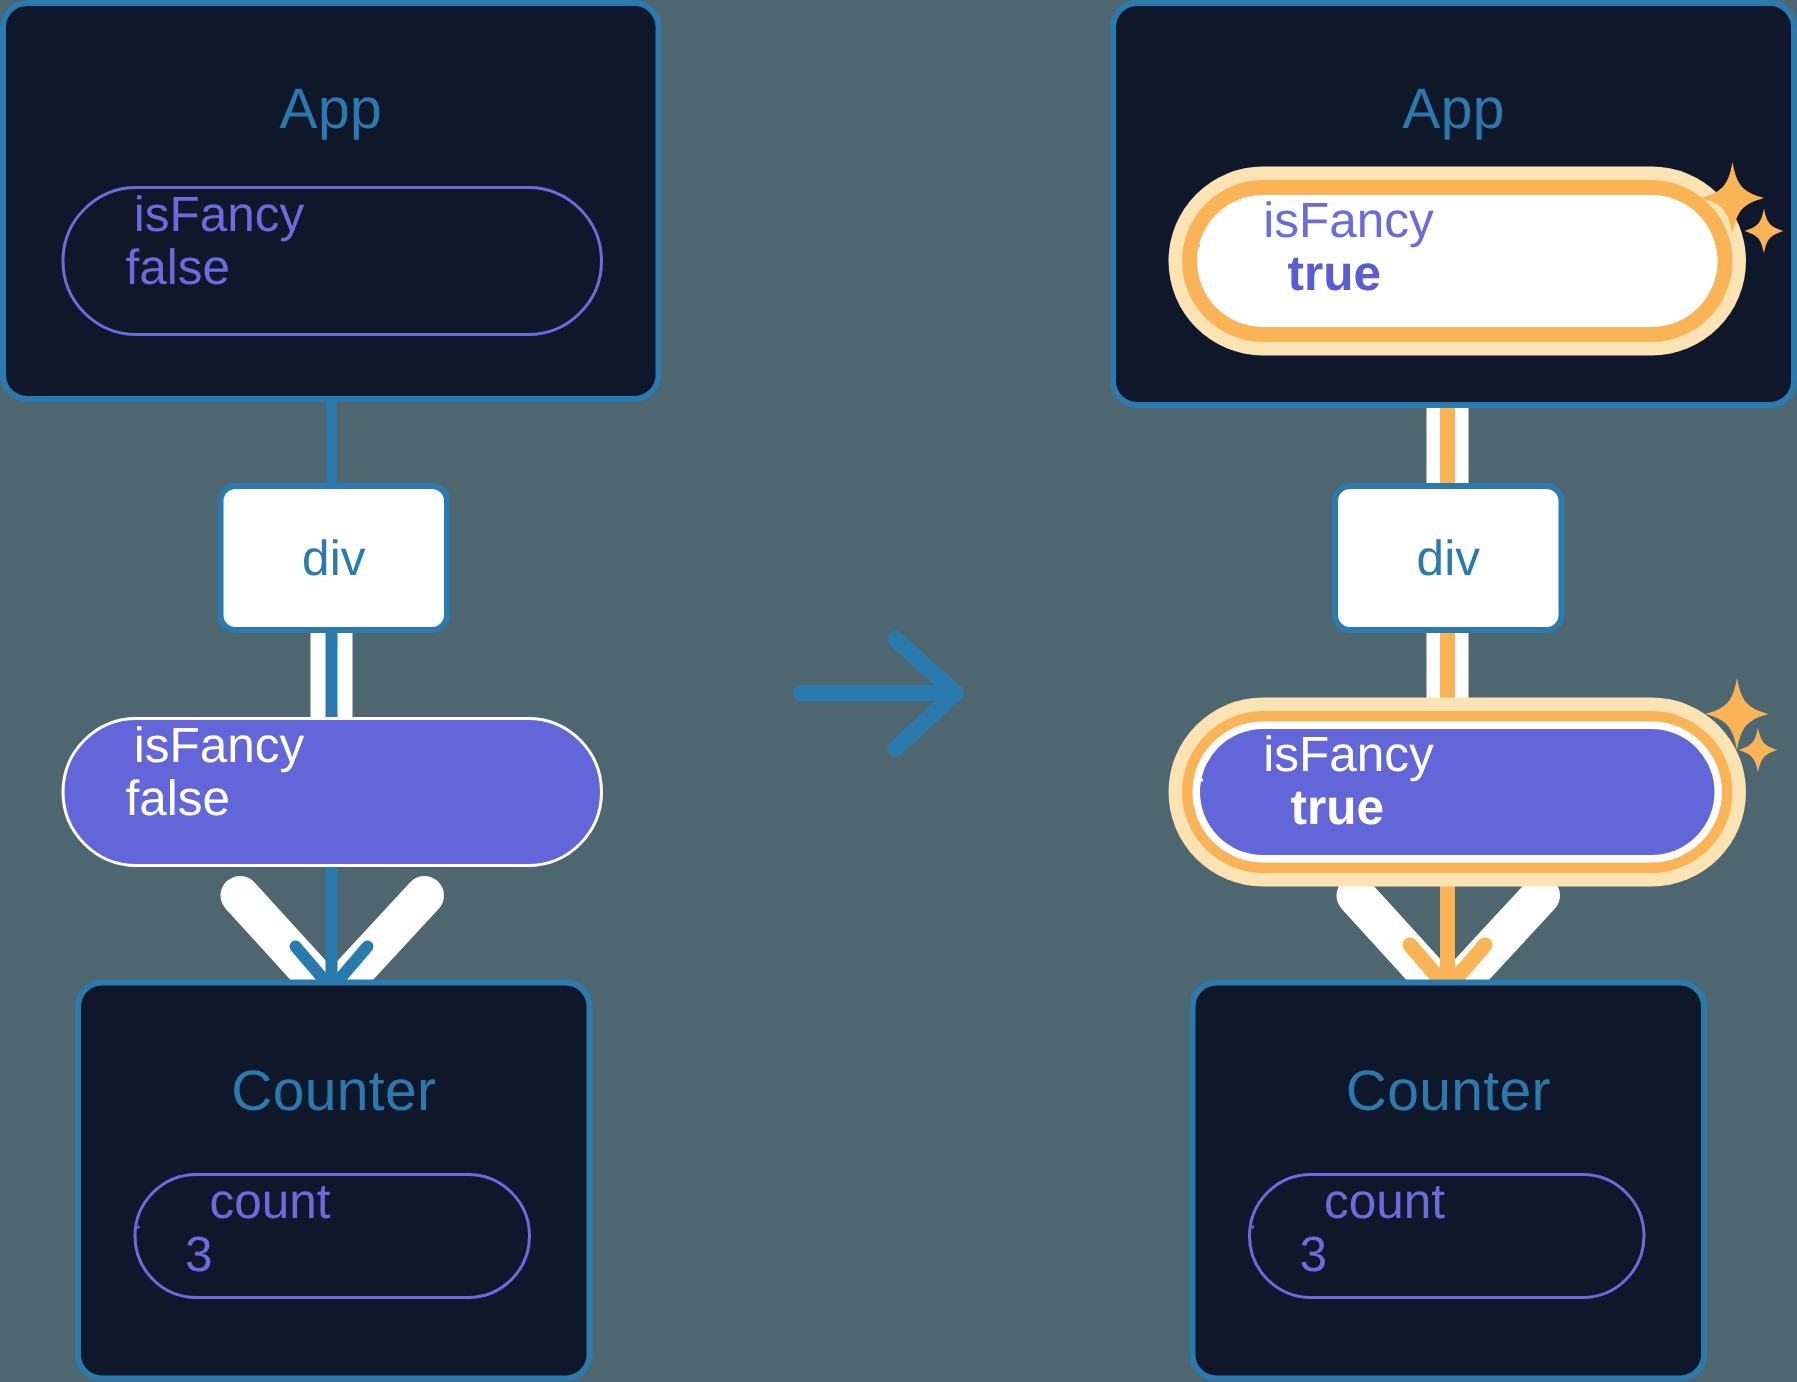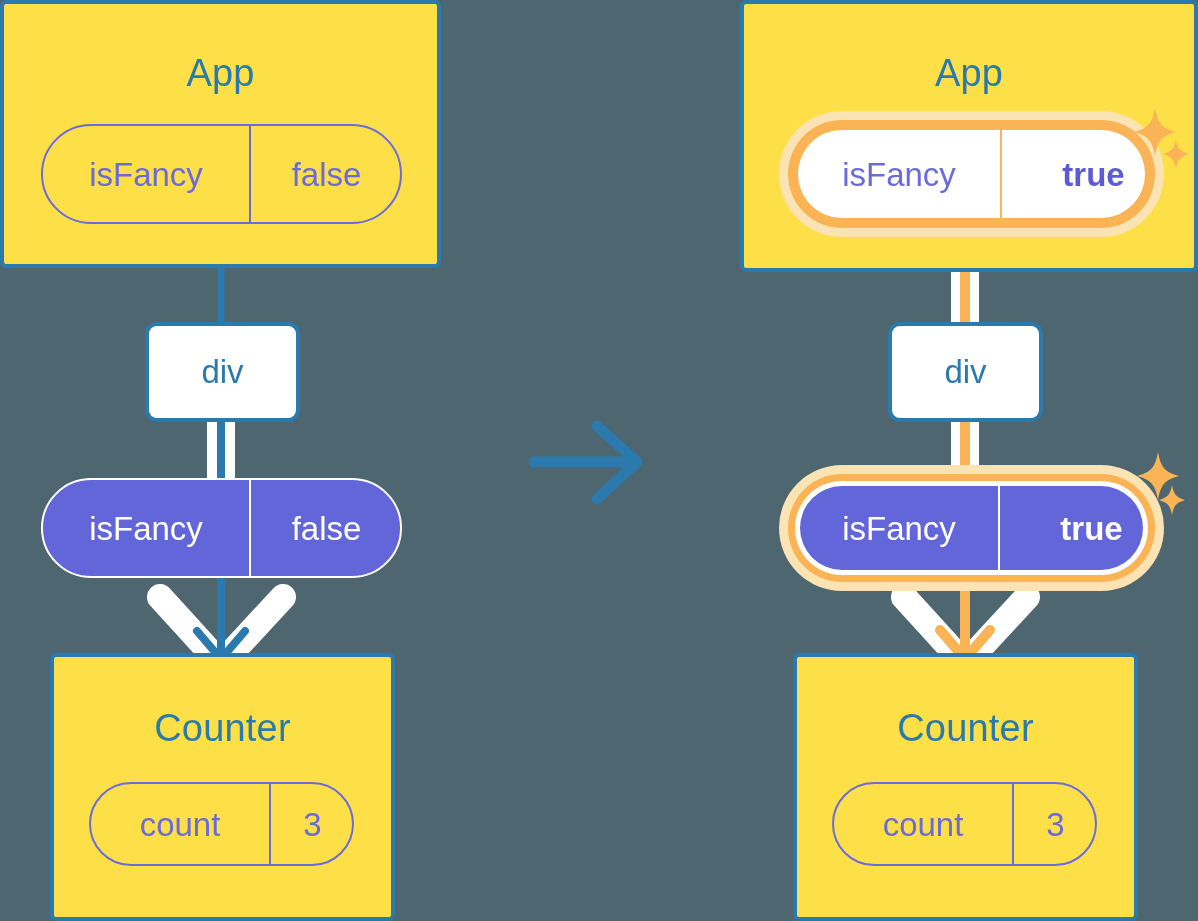--- a/index.html
+++ b/index.html
@@ -19,23 +19,23 @@
     position: absolute;
     left: 0;
     top: 0;
     width: 1198px;
     height: 921px;
     pointer-events: none;
   }
   
   .card {
     position: absolute;
-    background: #fde047;
+    background: #0f172a;
     border: 4px solid #2b7aad;
-    border-radius: 6px;
+    border-radius: 18px;
     box-sizing: border-box;
   }
   .card-title {
     position: absolute;
     left: 0;
     right: 0;
     text-align: center;
     color: #2b7aad;
     font-size: 38px;
     font-weight: 400;
@@ -54,20 +54,21 @@
     font-size: 33px;
   }
   
   .pill {
     position: absolute;
     box-sizing: border-box;
     display: flex;
     align-items: stretch;
     border-radius: 999px;
     overflow: hidden;
+    flex-direction: column;
   }
   .pill.outline {
     border: 2px solid #6b6bdd;
     background: transparent;
   }
   .pill.filled {
     background: #6366d8;
     border: 2px solid #ffffff;
   }
   .pill-key, .pill-val {

